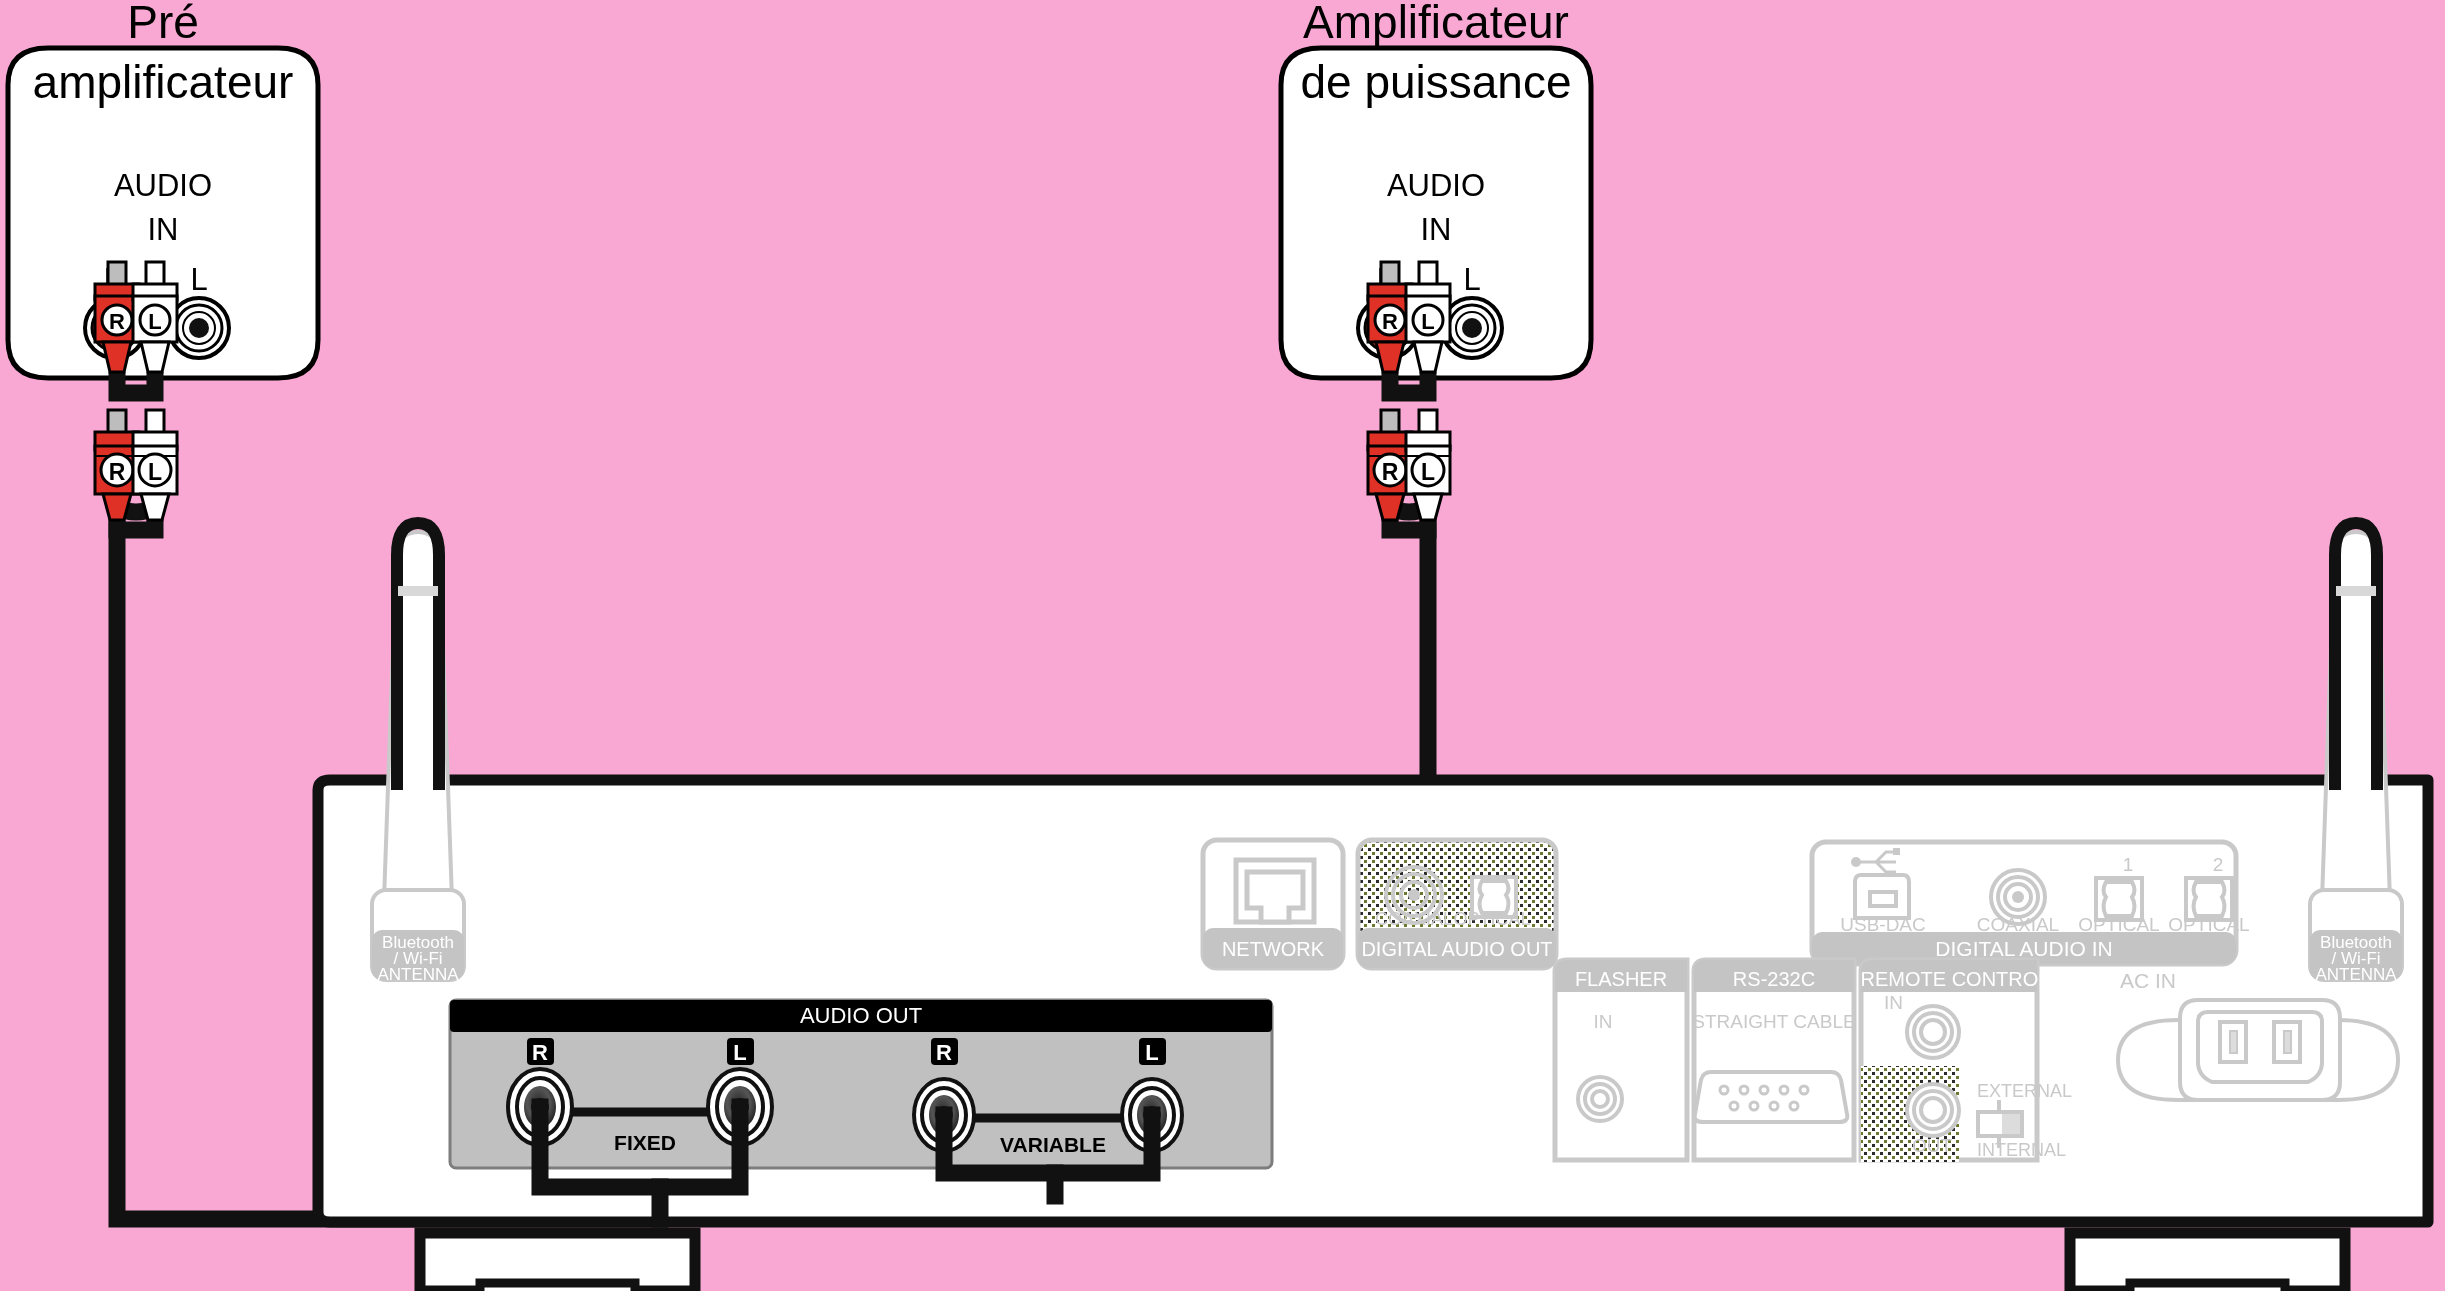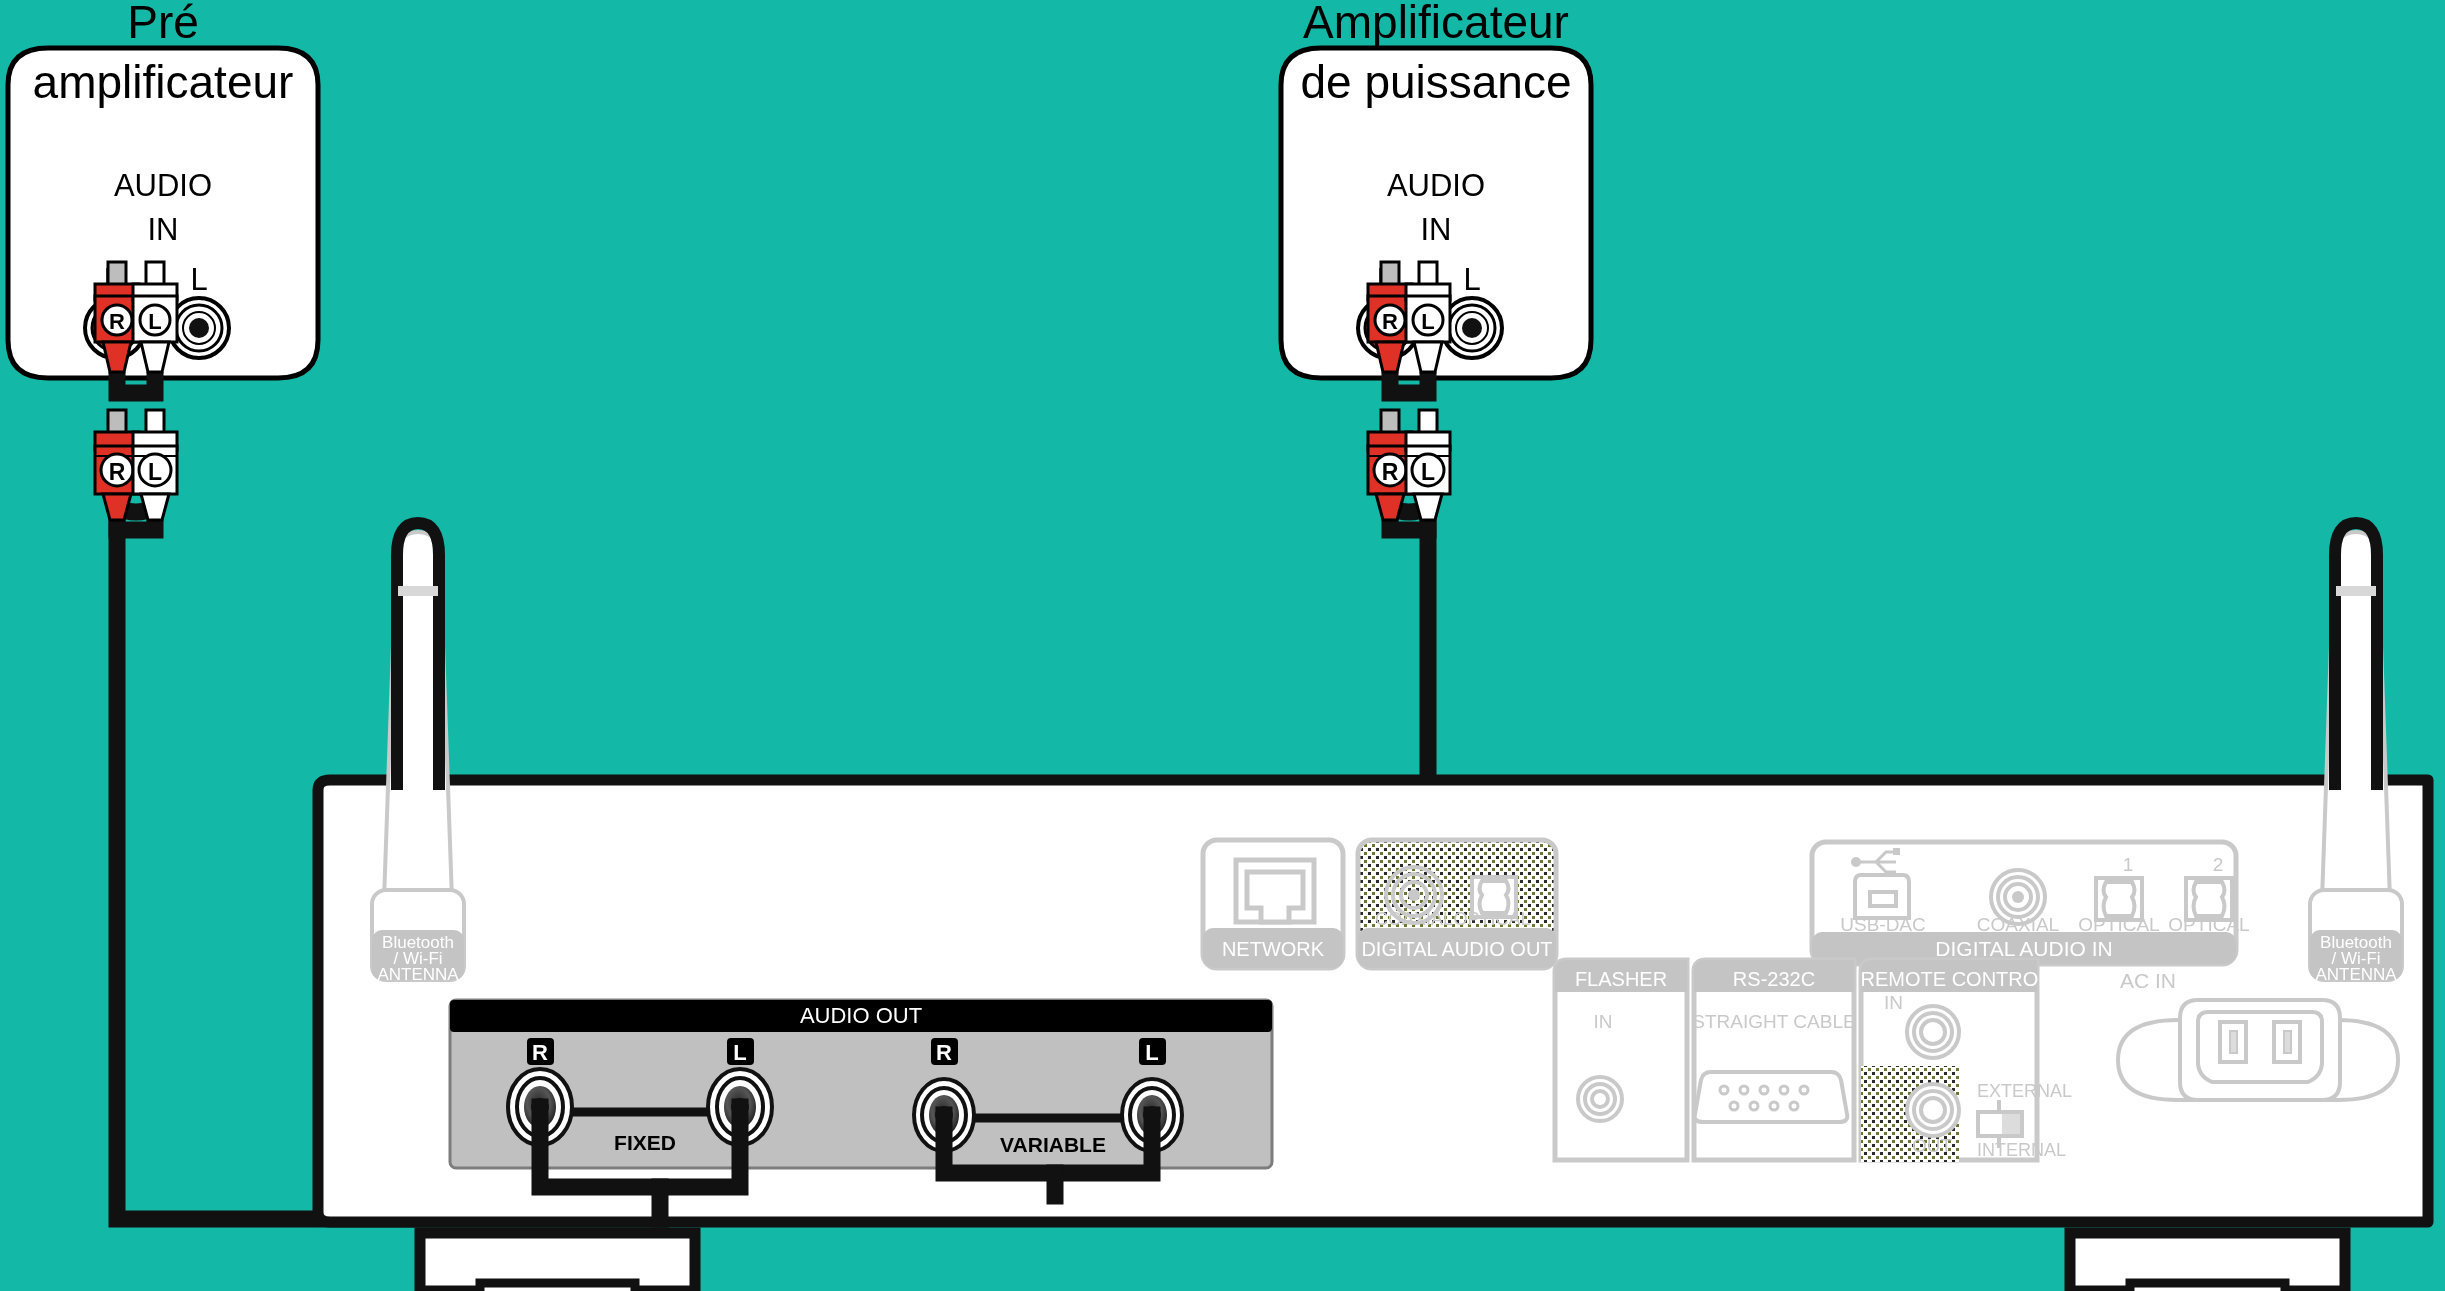--- a/index.html
+++ b/index.html
@@ -1,17 +1,17 @@
 <!DOCTYPE html>
 <html><head>
 <meta charset="utf-8">
 <style>
   html,body{margin:0;padding:0;background:#fff;}
   body{font-family:"Liberation Sans",sans-serif;}
-  #stage{position:relative;width:2445px;height:1291px;background:#14b8a6;overflow:hidden;}
+  #stage{position:relative;width:2445px;height:1291px;background:#f9a8d4;overflow:hidden;}
   svg{display:block;}
   .lbl{font-family:"Liberation Sans",sans-serif;}
 </style>
 </head>
 <body>
 
 <div id="stage">
 <svg width="2445" height="1291" viewBox="0 0 2445 1291" xmlns="http://www.w3.org/2000/svg">
   <defs>
     <pattern id="dither" width="8" height="8" patternUnits="userSpaceOnUse">

